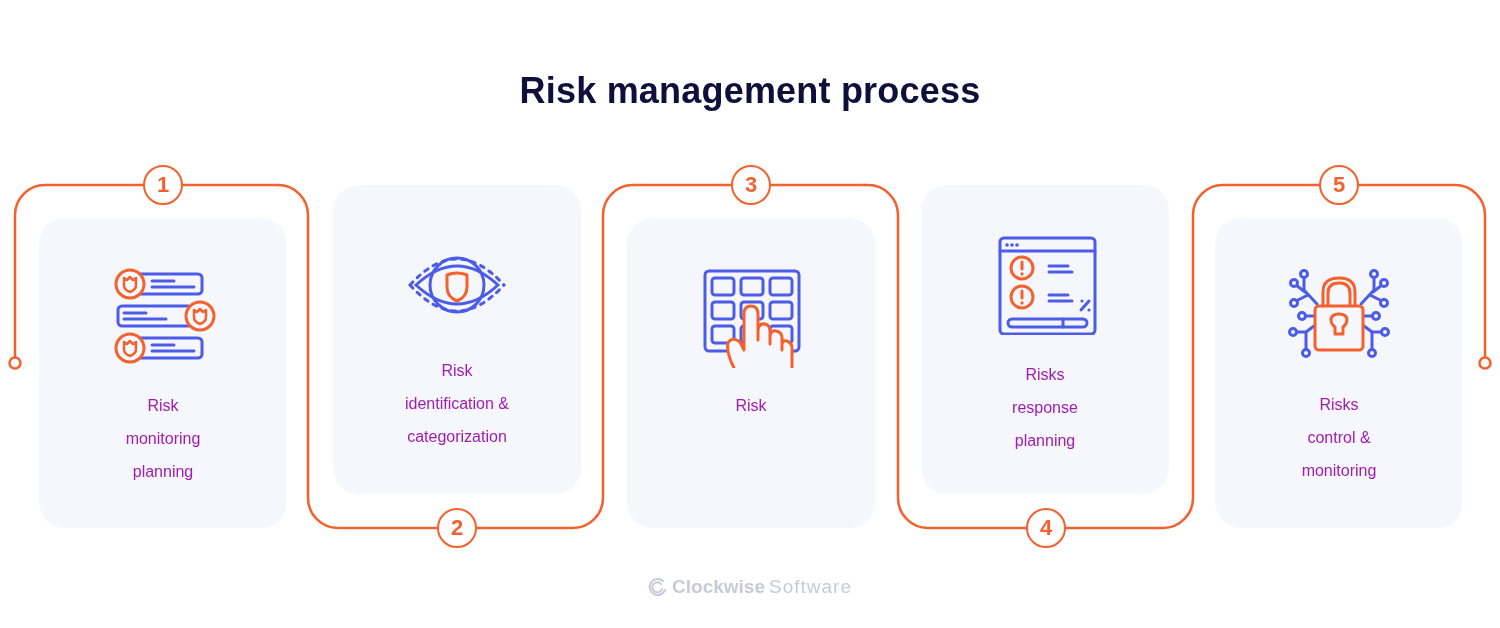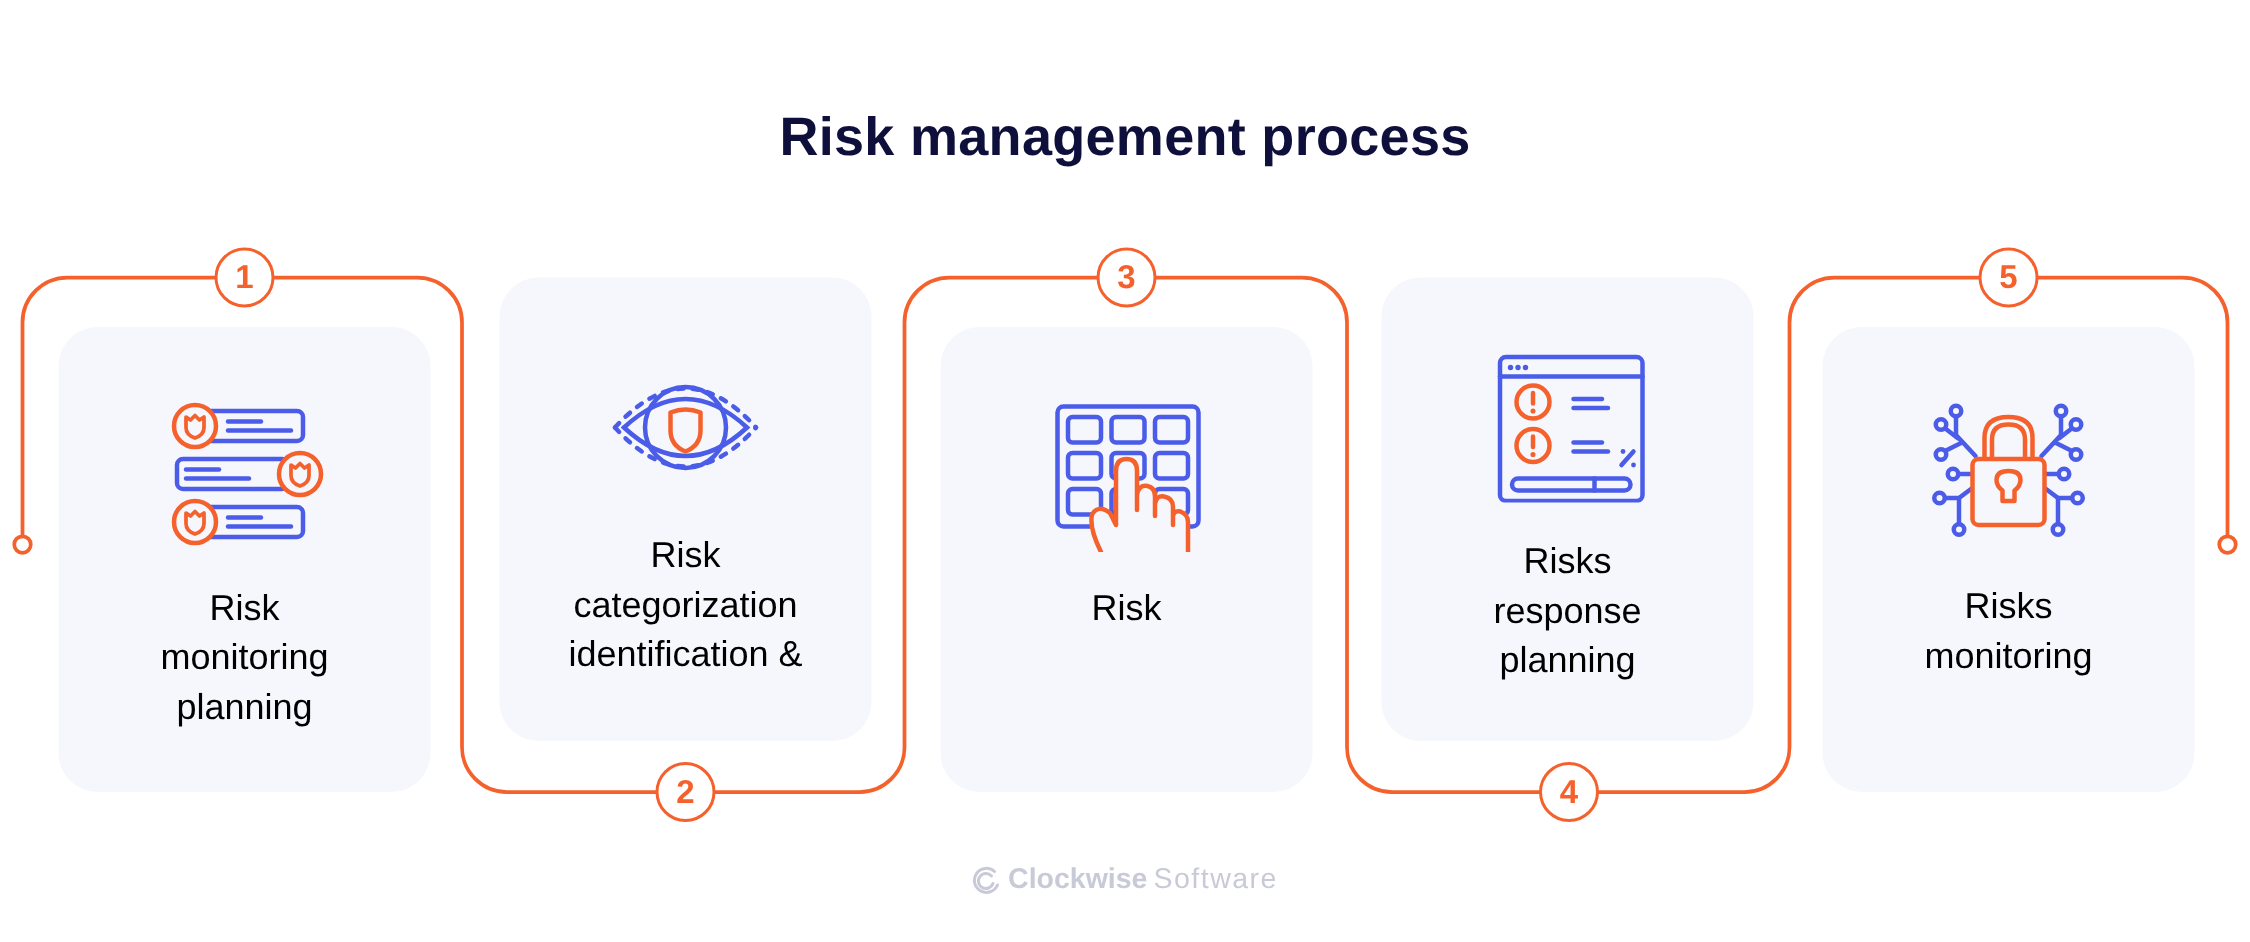--- a/index.html
+++ b/index.html
@@ -1,21 +1,21 @@
 <!DOCTYPE html>
 <html><head>
 <meta charset="utf-8">
 <style>
   html, body { margin:0; padding:0; background:#ffffff; }
   body { width:1500px; height:628px; position:relative; overflow:hidden; font-family:"Liberation Sans", sans-serif; }
   .title { position:absolute; left:0; top:70px; width:1500px; text-align:center; font-size:36px; font-weight:bold; color:#0e0f3b; letter-spacing:0.2px; }
   .connector { position:absolute; left:0; top:0; }
   .card { position:absolute; width:248px; height:310px; background:#f6f7fc; border-radius:26px; }
   .card .icon { position:absolute; left:0; width:248px; height:110px; display:flex; justify-content:center; }
-  .card .label { position:absolute; left:0; width:248px; text-align:center; font-size:24px; line-height:33px; color:#000000; }
+  .card .label { position:absolute; left:0; width:248px; text-align:center; font-size:16px; line-height:33px; color:#a21caf; }
   .badge { position:absolute; width:36px; height:36px; border:2.5px solid #f5612c; border-radius:50%; background:#fff; color:#f5612c; font-weight:bold; font-size:22px; line-height:36px; text-align:center; box-sizing:content-box; }
   .brand { position:absolute; left:0; top:576px; width:1500px; display:flex; justify-content:center; align-items:center; gap:4px; color:#c9cad8; font-size:19px; }
   .brand .b1 { font-weight:bold; }
 </style>
 </head>
 <body>
 
 <div class="title">Risk management process</div>
 
 <svg class="connector" width="1500" height="628" viewBox="0 0 1500 628">
@@ -64,22 +64,22 @@
         <path d="M8 38 Q55 -14 102 38" stroke-dasharray="4 6"></path>
         <path d="M8 38 Q55 90 102 38" stroke-dasharray="4 6"></path>
         <path d="M14 38 Q55 0 96 38 Q55 76 14 38 Z"></path>
         <circle cx="55" cy="38" r="27"></circle>
       </g>
       <path d="M45 28 Q55 24 65 28 V40 Q65 50 55 54 Q45 50 45 40 Z" fill="none" stroke="#f5612c" stroke-width="3" stroke-linejoin="round"></path>
     </svg>
   </div>
   <div class="label" style="top:169px;">
     <div>Risk</div>
+    <div>identification &amp;</div>
     <div>categorization</div>
-    <div>identification &amp;</div>
   </div>
 </div>
 
 <div class="card" style="left:627px; top:218px;">
   <div class="icon" style="top:50px;">
     <svg width="110" height="100" viewBox="0 0 110 100">
       <g fill="none" stroke="#4a5ce8" stroke-width="3">
         <rect x="9" y="3" width="94" height="80" rx="4"></rect>
         <rect x="16" y="10" width="22" height="17" rx="3"></rect>
           <rect x="45" y="10" width="22" height="17" rx="3"></rect>
@@ -175,20 +175,21 @@
       <g fill="none" stroke="#f5612c" stroke-width="3" stroke-linejoin="round">
         <path d="M39 42 V28 Q39 14 55 14 Q71 14 71 28 V42"></path>
         <path d="M44 42 V29 Q44 19 55 19 Q66 19 66 29 V42"></path>
         <rect x="31" y="42" width="48" height="44" rx="4"></rect>
         <path d="M51 70 V63 Q47 60 47 56 Q47 50 55 50 Q63 50 63 56 Q63 60 59 63 V70 Z"></path>
       </g>
     </svg>
   </div>
   <div class="label" style="top:170px;">
     <div>Risks</div>
+    <div>control &amp;</div>
     <div>monitoring</div>
   </div>
 </div>
 
 <div class="badge" style="left:143px; top:165px;">1</div>
 <div class="badge" style="left:437px; top:508px;">2</div>
 <div class="badge" style="left:731px; top:165px;">3</div>
 <div class="badge" style="left:1026px; top:508px;">4</div>
 <div class="badge" style="left:1319px; top:165px;">5</div>
 

